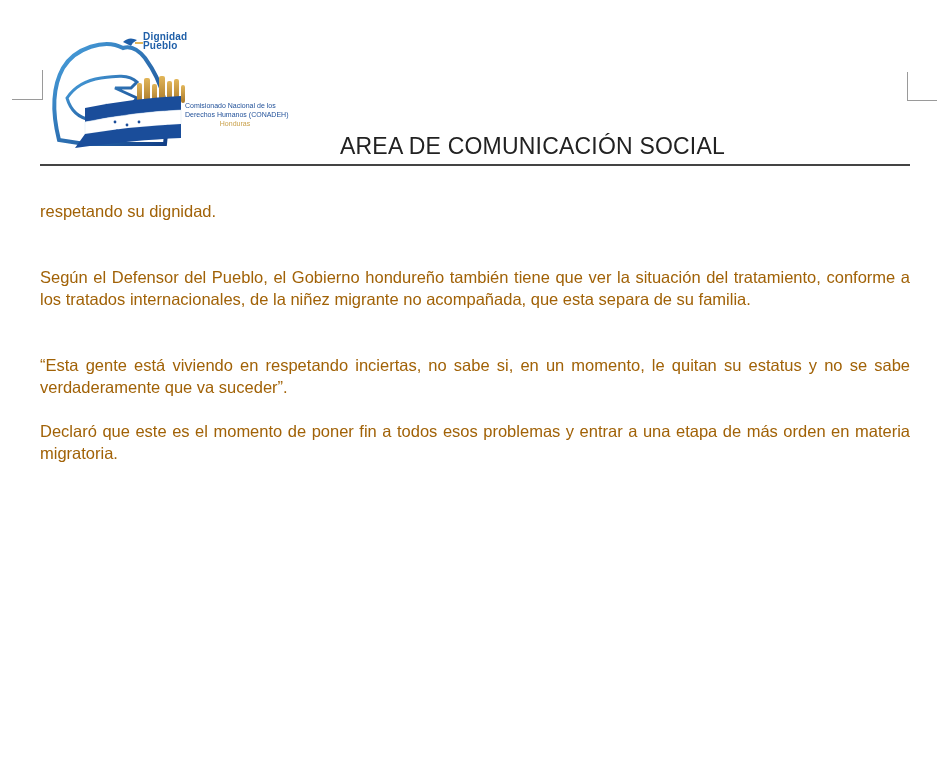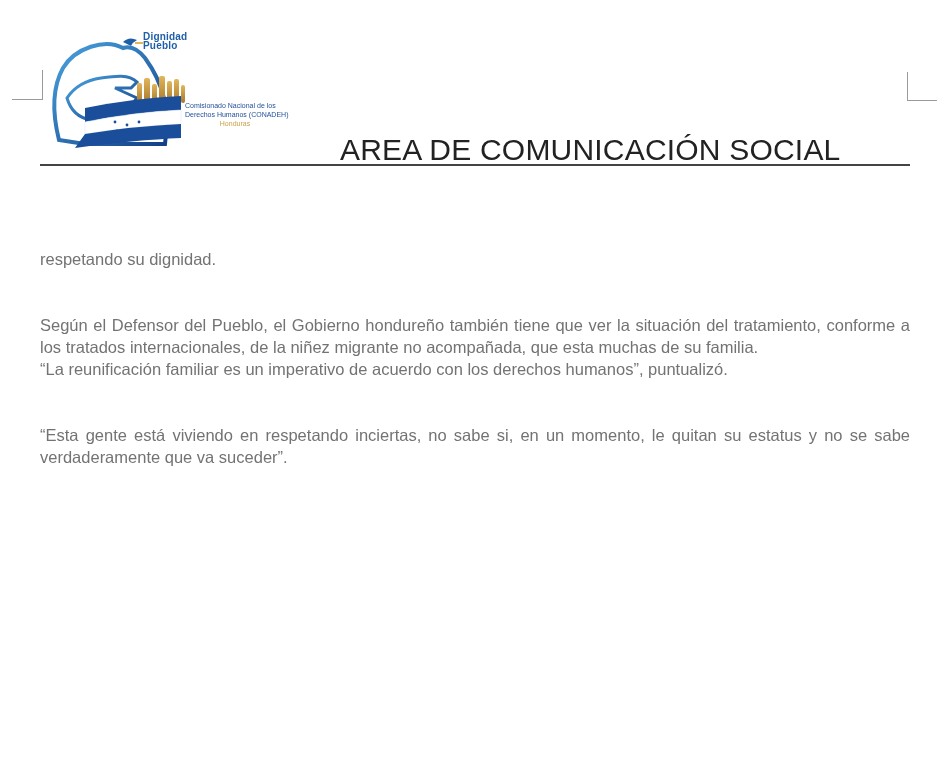--- a/index.html
+++ b/index.html
@@ -16,26 +16,26 @@
   
   .logo { position: absolute; left: 45px; top: 28px; width: 250px; height: 125px; }
   .logo-title { position: absolute; left: 98px; top: 4px; font-size: 10px; font-weight: bold;
                 color: #1f5fa8; line-height: 9px; letter-spacing: 0.2px; }
   .logo-title .l2 { display: block; }
   .logo-org { position: absolute; left: 140px; top: 73px; font-size: 7px; line-height: 9px; color: #1f4f98;
               font-family: "Liberation Sans", sans-serif; white-space: nowrap; }
   .logo-org .gold { color: #c9a04a; display: block; text-align: center; width: 100px; }
 
   
-  .header-title { position: absolute; left: 340px; top: 133px; font-size: 30px; color: #222;
+  .header-title { position: absolute; left: 340px; top: 133px; font-size: 23px; color: #222;
                   letter-spacing: 0.2px; white-space: nowrap; }
   .header-rule { position: absolute; left: 40px; top: 164px; width: 870px; height: 2px; background: #444; }
 
   
-  .body { position: absolute; left: 40px; top: 200px; width: 870px; font-size: 16.5px; line-height: 22px; color: #737373; margin-top: 48px; }
+  .body { position: absolute; left: 40px; top: 200px; width: 870px; font-size: 16.5px; line-height: 22px; color: #a16207; }
   .body p { margin: 0; text-align: justify; }
   .gap { height: 22px; }
 </style>
 </head>
 <body>
 
 <div class="page">
 
   <div class="crop-left-h"></div>
   <div class="crop-left-v"></div>
@@ -94,21 +94,21 @@
     </div>
   </div>
 
   <div class="header-title">AREA DE COMUNICACIÓN SOCIAL</div>
   <div class="header-rule"></div>
 
   <div class="body">
     <p>respetando su dignidad.</p>
     <div class="gap"></div>
     <div class="gap"></div>
-    <p>Según el Defensor del Pueblo, el Gobierno hondureño también tiene que ver la situación del tratamiento, conforme a los tratados internacionales, de la niñez migrante no acompañada, que esta muchas de su familia.</p>
-    <p>“La reunificación familiar es un imperativo de acuerdo con los derechos humanos”, puntualizó.</p>
+    <p>Según el Defensor del Pueblo, el Gobierno hondureño también tiene que ver la situación del tratamiento, conforme a los tratados internacionales, de la niñez migrante no acompañada, que esta separa de su familia.</p>
     <div class="gap"></div>
     <div class="gap"></div>
     <p>“Esta gente está viviendo en respetando inciertas, no sabe si, en un momento, le quitan su estatus y no se sabe verdaderamente que va suceder”.</p>
     <div class="gap"></div>
+    <p>Declaró que este es el momento de poner fin a todos esos problemas y entrar a una etapa de más orden en materia migratoria.</p>
   </div>
 
 </div>
 
 </body></html>

